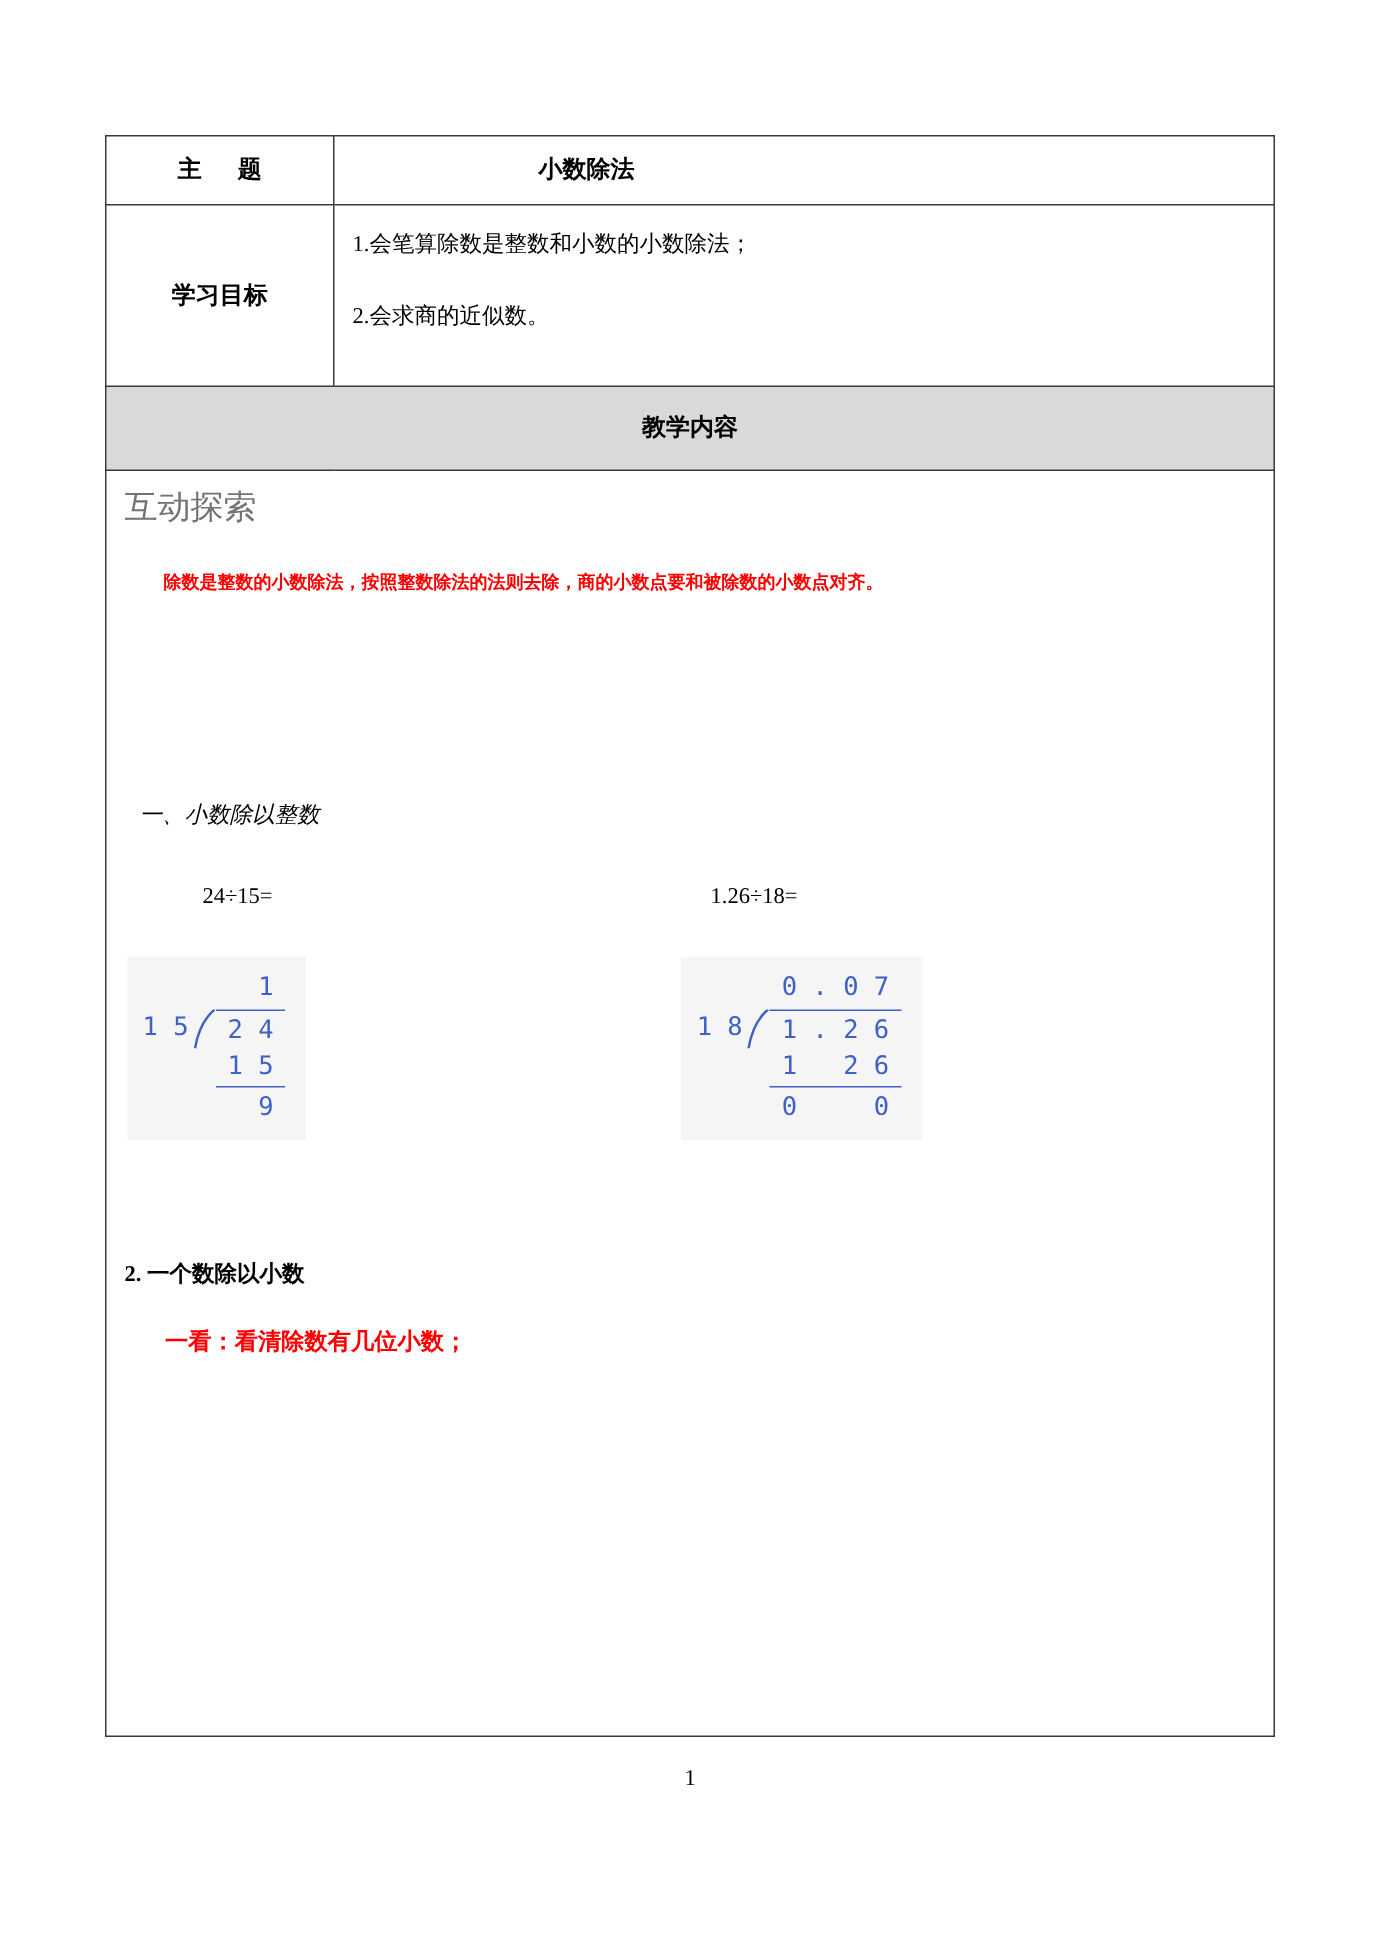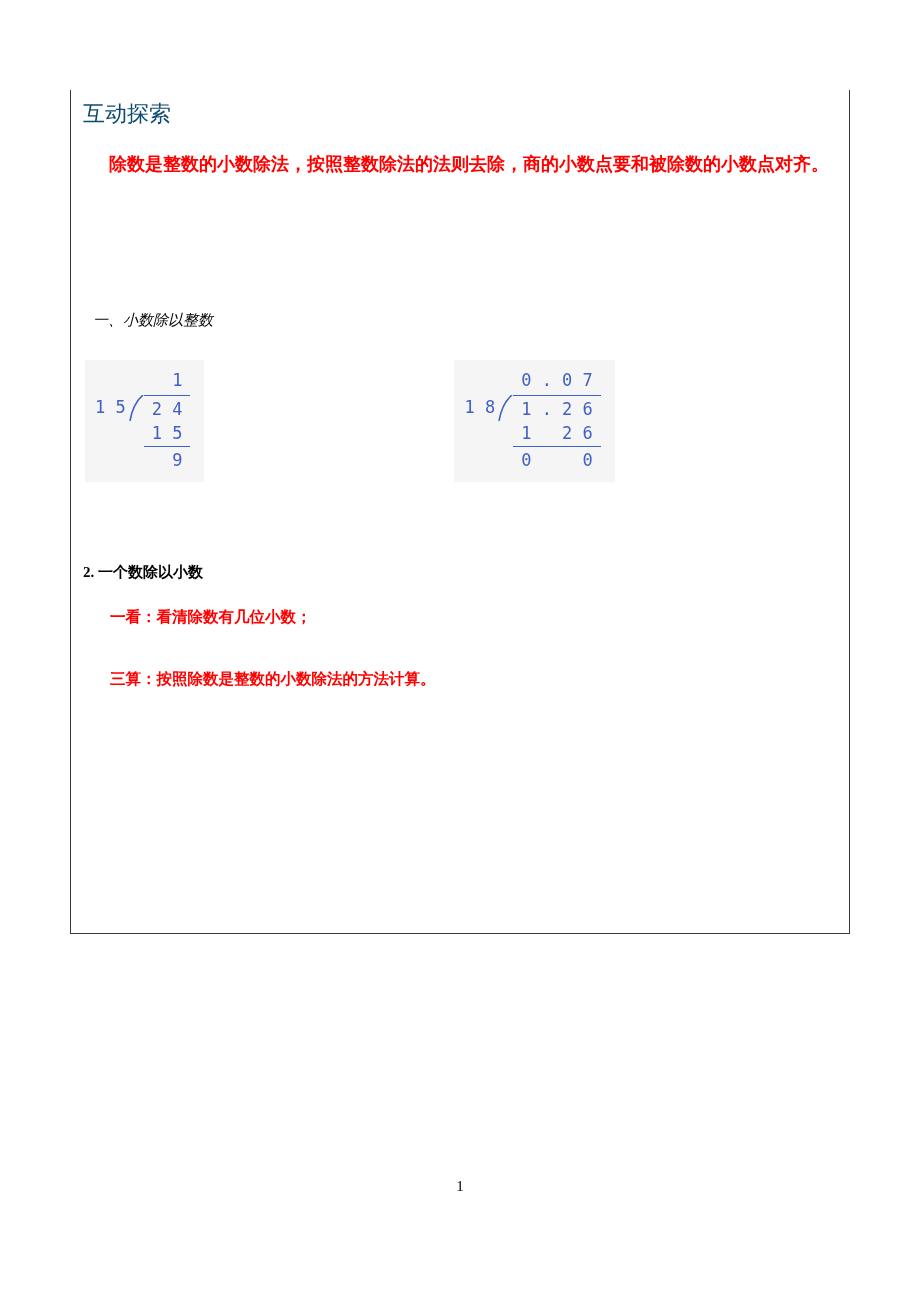--- a/index.html
+++ b/index.html
@@ -12,23 +12,23 @@
   .lab-col { width:152px; }
   .lab-cell { text-align:center; font-weight:bold; font-size:16px; white-space:pre; }
   .row1 td { height:46px; }
   .title-cell { padding-left:136px; font-weight:bold; font-size:16px; }
   .row2 td { height:104px; }
   .goal-cell { padding:8px 12px; font-size:15px; vertical-align:top; }
   .goal-cell p { margin:8px 0 28px 0; line-height:20px; }
   .gray-row td { background:#d9d9d9; text-align:center; font-weight:bold; font-size:16px; height:56px; border-width:2px; }
 
   .content { border:1px solid #3a3a3a; border-top:none; height:844px; overflow:hidden; padding:0 8px; position:relative; }
-  .h-explore { color:#0c4a6e; font-size:22px; line-height:28px; margin:10px 0 0 4px; font-weight:normal; }
+  .h-explore { color:#737373; font-size:22px; line-height:28px; margin:10px 0 0 4px; font-weight:normal; }
   .h-topic1 { font-size:15px; font-weight:bold; line-height:20px; margin:82px 0 0 4px; }
-  .rule { color:#ff0000; font-weight:bold; font-size:18px; line-height:20px; margin:26px 0 0 0; padding:0 4px 0 30px; }
+  .rule { color:#ff0000; font-weight:bold; font-size:12px; line-height:20px; margin:26px 0 0 0; padding:0 4px 0 30px; }
   .h-sub { font-size:15px; line-height:20px; margin:136px 0 0 14px; font-weight:normal;font-style:italic; }
   .problems { display:flex; margin-top:34px; font-size:15px; line-height:20px; }
   .problems .p1 { margin-left:56px; }
   .problems .p2 { margin-left:292px; }
 
   .divisions { display:flex; margin-top:30px; align-items:flex-start; }
   .longdiv { display:inline-grid; grid-template-columns:auto 16px auto; background:#f5f5f5; color:#4060c8; font-family:"DejaVu Sans Mono","Liberation Mono",monospace; font-size:17px; line-height:24px; padding:8px 14px 10px 10px; white-space:pre; }
   .longdiv .q { grid-column:3; grid-row:1; padding:0 8px 3px 8px; }
   .longdiv .dv { grid-column:1; grid-row:2; padding-right:2px; }
   .longdiv .br { grid-column:2; grid-row:2; display:flex; align-items:flex-start; }
@@ -44,30 +44,52 @@
   .step2 { margin-top:32px; }
   .step3 { margin-top:40px; }
 
   .pagenum { position:absolute; left:0; right:0; top:1178px; text-align:center; font-size:15px; }
 </style>
 </head>
 <body>
 
 <div class="sheet">
 
+  <table class="head">
+    <tbody>
+        <tr class="row1">
+      <td class="lab-cell lab-col">主      题</td>
+      <td class="title-cell">小数除法</td>
+    </tr>
+    <tr class="row2">
+      <td class="lab-cell lab-col">学习目标</td>
+      <td class="goal-cell">
+        <p>1.会笔算除数是整数和小数的小数除法；</p>
+        <p>2.会求商的近似数。</p>
+      </td>
+    </tr>
+    <tr class="gray-row">
+      <td colspan="2">教学内容</td>
+    </tr>
+  </tbody>
+    </table>
 
   <div class="content">
 
     <div class="h-explore">互动探索</div>
 
 
     <div class="rule">除数是整数的小数除法，按照整数除法的法则去除，商的小数点要和被除数的小数点对齐。</div>
 
     <div class="h-sub">一、小数除以整数</div>
 
+    <div class="problems">
+      <span class="p1">24÷15=</span>
+      <span class="p2">1.26÷18=</span>
+    </div>
 
     <div class="divisions">
 
       <div class="longdiv ld-left">
         <span class="q">  1</span>
         <span class="dv">1 5</span>
         <span class="br">
           <svg width="16" height="26" viewBox="0 0 16 26">
               <path d="M15 0 C8 6 4 14 2 26" stroke="#4060c8" stroke-width="1.6" fill="none"></path>
             </svg>
@@ -90,19 +112,18 @@
         <span class="rm">0     0</span>
       </div>
 
     </div>
 
     <div class="h-topic2">2. 一个数除以小数</div>
 
     <p class="step step1"><span>一看：</span><span>看清除数有几位小数；</span></p>
 
 
-    <p class="step step3"><span>三算：</span><span>按照除数是整数的小数除法的方法计算。</span></p>
 
   </div>
 
 </div>
 
 <div class="pagenum">1</div>
 
 </body></html>

